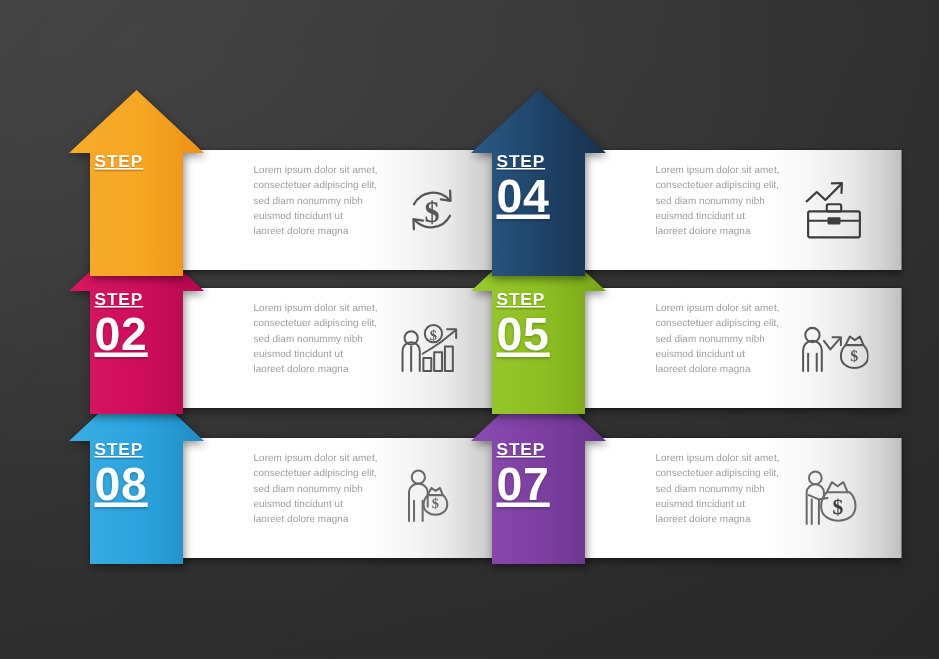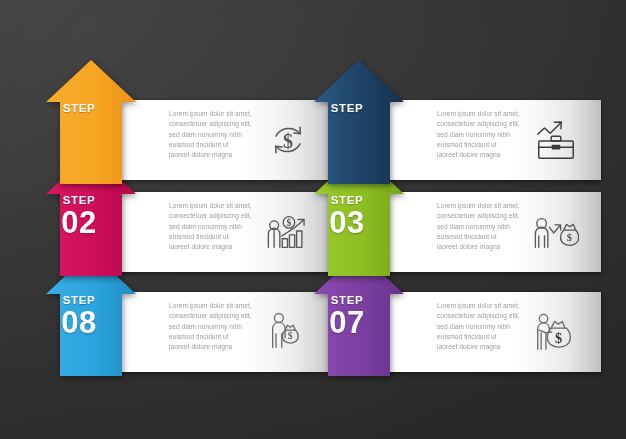--- a/index.html
+++ b/index.html
@@ -79,26 +79,26 @@
     left: 0;
     top: 0;
     width: 100px;
     height: 130px;
     filter: drop-shadow(1px 2px 3px rgba(0,0,0,0.45));
   }
   .arrow svg { display: block; width: 100%; height: 100%; }
 
   .arrow-label {
     position: absolute;
-    left: 2px;
+    left: 18px;
     top: 44px;
     width: 64px;
-    text-align: center;
     color: #ffffff;
     pointer-events: none;
+    text-decoration: underline;
   }
   .arrow-label .word {
     display: block;
     font-size: 11.5px;
     font-weight: bold;
     letter-spacing: 0.6px;
     line-height: 12px;
     text-shadow: 0 1px 1px rgba(0,0,0,0.25);
   }
   .arrow-label .num {
@@ -175,20 +175,21 @@
             <stop offset="0%" stop-color="#2a5a85"></stop>
             <stop offset="55%" stop-color="#1e4266"></stop>
             <stop offset="100%" stop-color="#16314e"></stop>
           </linearGradient>
         </defs>
         <path d="M46 2 L91 44 L77 44 L77 126 L15 126 L15 44 L1 44 Z" fill="url(#g4)"></path>
       </svg>
     </div>
     <div class="arrow-label">
       <span class="word">STEP</span>
+      <span class="num">04</span>
     </div>
   </div>
 
   <div class="step-row" style="left:45px; top:150px; z-index:5;">
     <div class="panel">
       <div class="panel-text">Lorem ipsum dolor sit amet,
 consectetuer adipiscing elit,
 sed diam nonummy nibh
 euismod tincidunt ut
 laoreet dolore magna</div>
@@ -253,21 +254,21 @@
             <stop offset="0%" stop-color="#98c92f"></stop>
             <stop offset="55%" stop-color="#8cbe22"></stop>
             <stop offset="100%" stop-color="#77a618"></stop>
           </linearGradient>
         </defs>
         <path d="M46 2 L91 44 L77 44 L77 126 L15 126 L15 44 L1 44 Z" fill="url(#g5)"></path>
       </svg>
     </div>
     <div class="arrow-label">
       <span class="word">STEP</span>
-      <span class="num">03</span>
+      <span class="num">05</span>
     </div>
   </div>
 
   <div class="step-row" style="left:45px; top:250px; z-index:4;">
     <div class="panel">
       <div class="panel-text">Lorem ipsum dolor sit amet,
 consectetuer adipiscing elit,
 sed diam nonummy nibh
 euismod tincidunt ut
 laoreet dolore magna</div>

